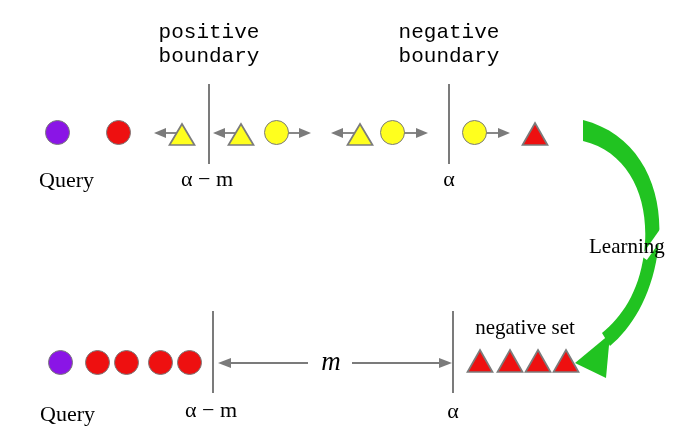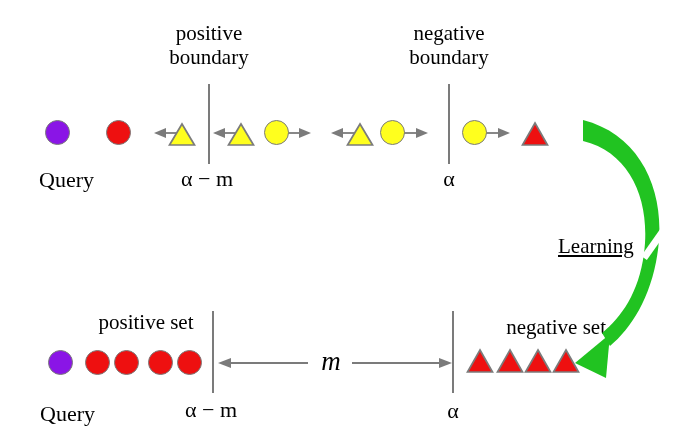--- a/index.html
+++ b/index.html
@@ -2,21 +2,21 @@
 <html style="--purple: #8A15E6; --red: #EE1010; --yellow: #FFFF1E; --gray: #7B7B7B; --green: #21C321; --watermark_gray: #D5D9DB;"><head>
 <meta charset="utf-8">
 <style>
   html,body{margin:0;padding:0;background:#fff;}
   #canvas{
     position:relative;width:676px;height:439px;background:#fff;overflow:hidden;
     font-family:"Liberation Serif","DejaVu Serif",serif;color:#000;
   }
   .txt{position:absolute;white-space:nowrap;}
   .center{text-align:center;}
-  .boundary-label{font-size:21px;line-height:24px;}
+  .boundary-label{font-size:21px;line-height:24px;font-family:Liberation Mono, monospace;}
   .caption{font-size:22px;white-space:pre;}
   .math{font-size:22px;}
   .m-big{font-style:italic;font-size:27px;}
   .set-label{font-size:21px;}
   .query-label{font-size:22px;margin-left:13px;}
   .learning{font-size:21px;z-index:5;}
   .watermark-text{
     font-family:"Liberation Sans","DejaVu Sans",sans-serif;
     font-size:15.5px;letter-spacing:.4px;color:var(--watermark_gray,#d5d9db);z-index:1;
   }
@@ -105,24 +105,23 @@
     <path class="green-fill" d="M 583 120
       C 638 134 663 186 659 240
       C 655 291 633 327 610 346
       L 602 333
       C 623 316 642 288 645 243
       C 648 195 628 152 583 141
       Z"></path>
     <polygon class="green-fill" points="575,363 610,334 606,378"></polygon>
     <line x1="644" y1="258" x2="668" y2="224" stroke="#ffffff" stroke-width="7"></line>
   </svg>
-  <div class="txt learning" style="left:558px;top:234px;text-decoration:underline;">Learning</div>
+  <div class="txt learning" style="left:589px;top:234px;">Learning</div>
 
-  <div class="txt set-label center" style="left:85px;top:310px;width:122px;">positive set</div>
-  <div class="txt set-label center" style="left:484px;top:315px;width:122px;text-align:right;">negative set</div>
+  <div class="txt set-label center" style="left:464px;top:315px;width:122px;">negative set</div>
 
   <div class="vline" style="left:212px;top:311px;height:82px;"></div>
   <div class="vline" style="left:452px;top:311px;height:82px;"></div>
 
   <svg class="arrow-svg" style="left:218px;top:357px;" width="90" height="12">
       <polygon class="arr-head" points="0,6 13,1 13,11"></polygon>
       <line class="arr" x1="12" y1="6" x2="90" y2="6"></line>
     </svg>
   <svg class="arrow-svg" style="left:352px;top:357px;" width="100" height="12">
       <line class="arr" x1="0" y1="6" x2="88" y2="6"></line>

